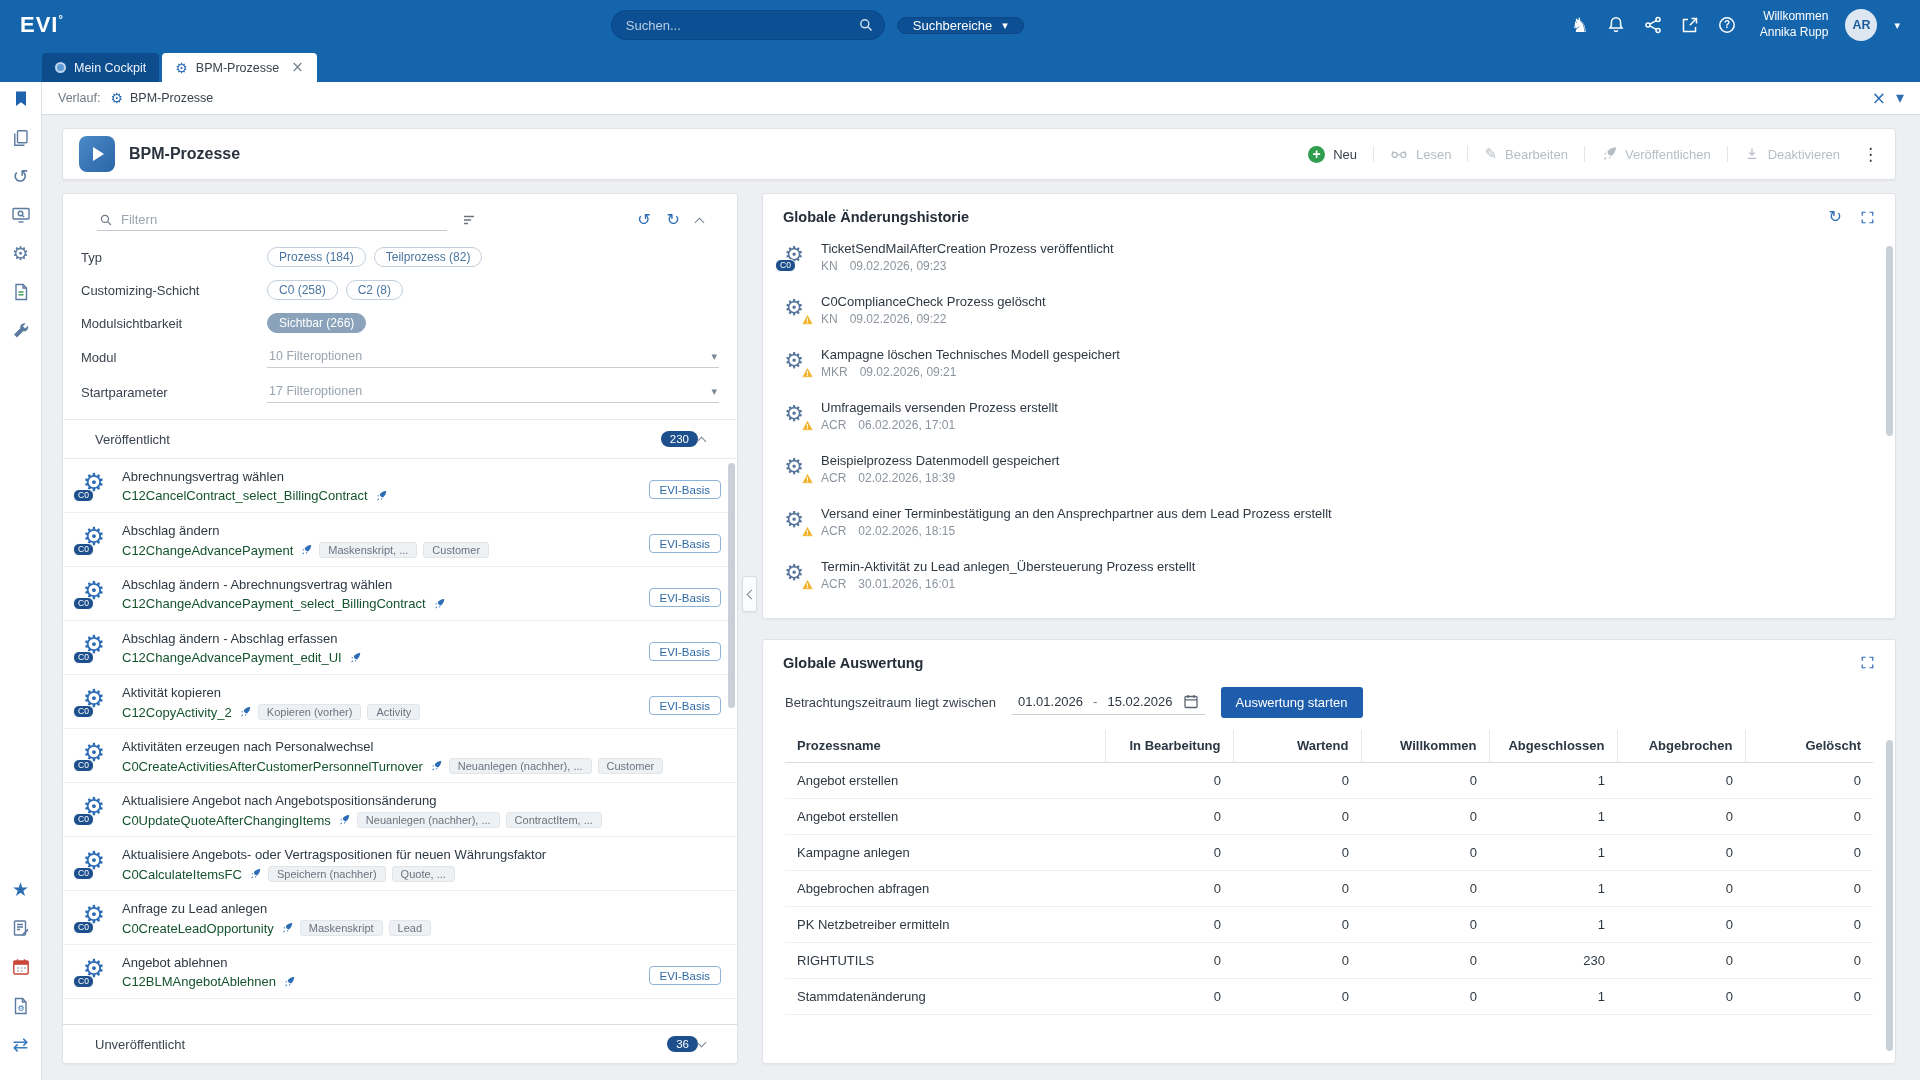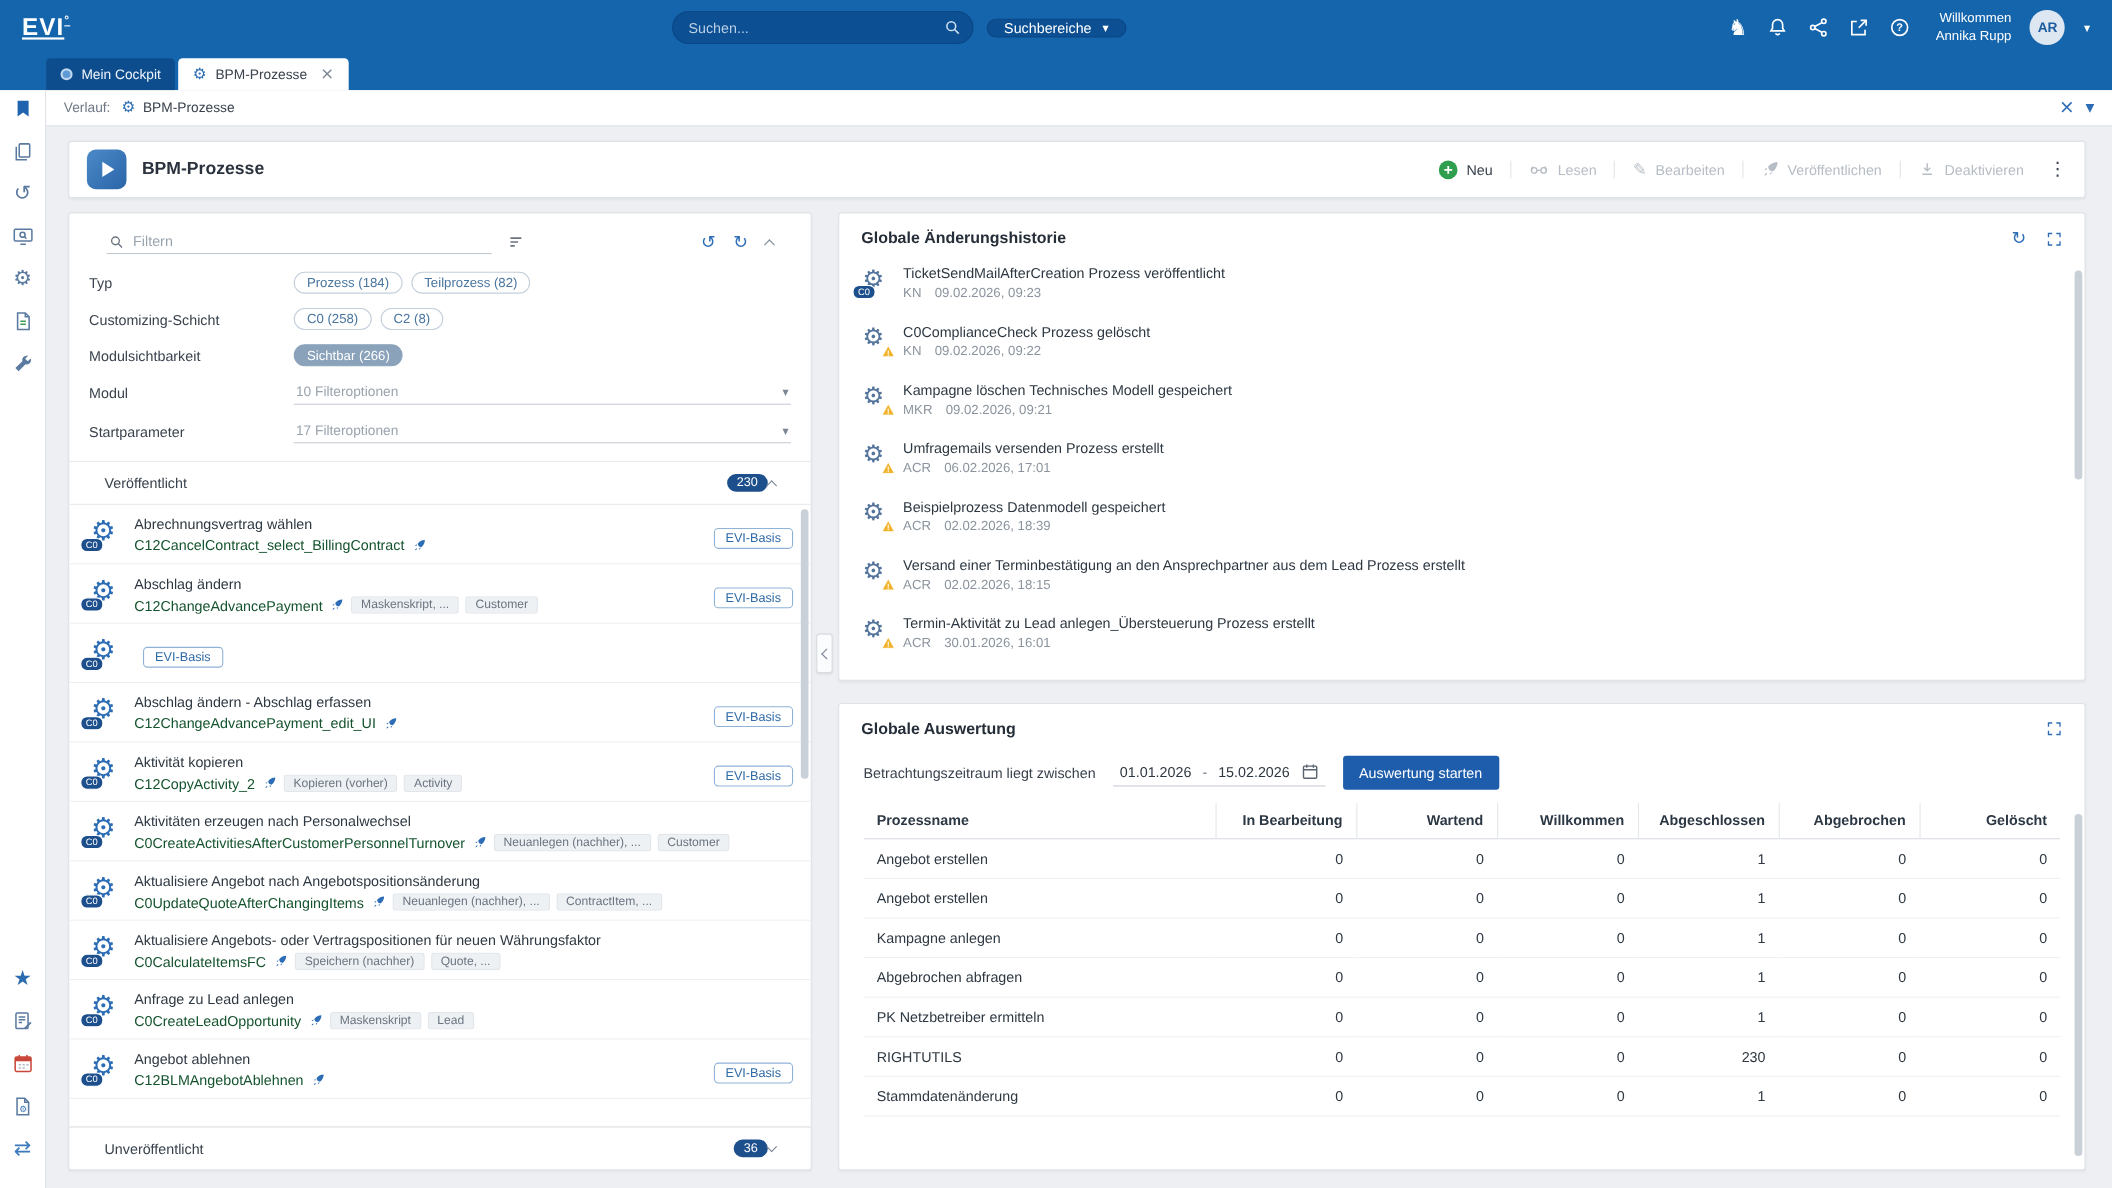--- a/index.html
+++ b/index.html
@@ -4,21 +4,21 @@
 <style>
   * { margin:0; padding:0; box-sizing:border-box; }
   html,body { width:1920px; height:1080px; overflow:hidden; }
   body { font-family:"Liberation Sans", sans-serif; background:#edeff2; color:#39424d; }
   .glyph { font-family:"DejaVu Sans", sans-serif; line-height:1; }
   .flex1 { flex:1; }
   button { font-family:inherit; }
 
   
   .topbar { height:50px; background:#1565ad; display:flex; align-items:center; padding:0 20px; color:#fff; }
-  .logo { font-size:22px; font-weight:bold; letter-spacing:1px; display:flex; align-items:flex-start;text-decoration:underline; }
+  .logo { font-size:22px; font-weight:bold; letter-spacing:1px; display:flex; align-items:flex-start; }
   .logo-sup { font-size:11px; margin-top:1px; }
   .search-cluster { display:flex; align-items:center; gap:12px; }
   .tb-search { position:relative; width:274px; }
   .tb-search-input { width:100%; height:30px; border-radius:15px; background:#0c4f92; border:1px solid #0b4685; color:#fff; padding:0 36px 0 14px; font-size:13px; outline:none; font-family:inherit; }
   .tb-search-input::placeholder { color:#b9cfe6; }
   .tb-search-icon { position:absolute; right:11px; top:7px; }
   .tb-scope { height:17px; border-radius:15px; background:#0c4f92; border:1px solid #0b4685; color:#fff; font-size:13px; display:flex; align-items:center; gap:10px; padding:0 15px; cursor:pointer; }
   .caret { font-size:11px; }
   .tb-right { display:flex; align-items:center; gap:17px; }
   .tb-ico { width:20px; height:20px; color:#fff; cursor:pointer; }
@@ -412,20 +412,33 @@
       </div>
     </div>
     <span class="evi-badge">EVI-Basis</span>
   </div>
 
   <div class="pitem">
     <div class="picon">
       <span class="gear-lg glyph">⚙</span>
       <span class="layer-pill">C0</span>
     </div>
+    <div class="pmain">
+      <div class="ptitle">Abschlag ändern - Abrechnungsvertrag wählen</div>
+      <div class="psub">
+        <span class="pcode">C12ChangeAdvancePayment_select_BillingContract</span>
+        <svg class="rocket" width="12" height="12" viewBox="0 0 16 16">
+                        <g fill="#2d6db5">
+                          <path d="M14.8 1.2c-3.7.2-6.7 1.9-8.5 4.5l1.2 3 3 1.2c2.6-1.8 4.3-4.8 4.5-8.5l-.2-.2z"></path>
+                          <path d="M5.6 6.5 2.8 7.9l2 .6zM8.1 11.2l.6 2 1.4-2.8zM4.9 11.3c-.7.2-1.6 1.1-1.9 2.5 1.4-.3 2.3-1.2 2.5-1.9z"></path>
+                        </g>
+                      </svg>
+        <span class="ptags"></span>
+      </div>
+    </div>
     <span class="evi-badge">EVI-Basis</span>
   </div>
 
   <div class="pitem">
     <div class="picon">
       <span class="gear-lg glyph">⚙</span>
       <span class="layer-pill">C0</span>
     </div>
     <div class="pmain">
       <div class="ptitle">Abschlag ändern - Abschlag erfassen</div>

